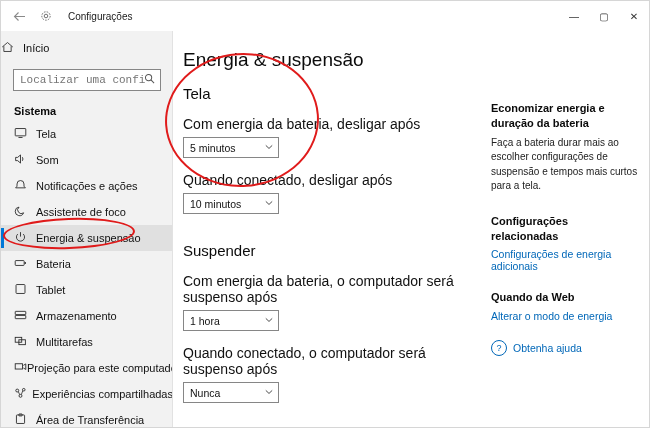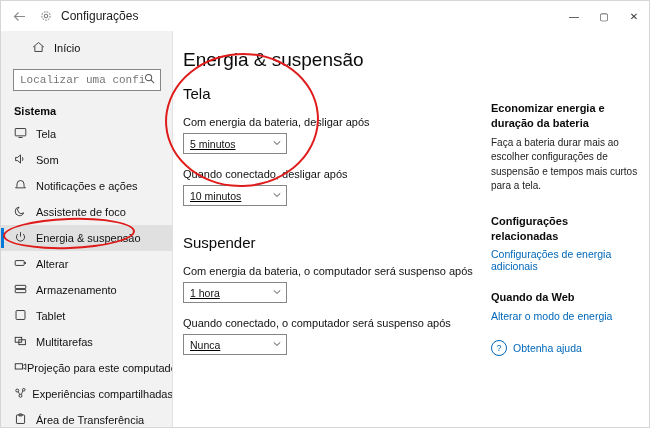--- a/index.html
+++ b/index.html
@@ -45,23 +45,23 @@
   .titlebar .app-icon {
     width: 18px;
     height: 30px;
     display: flex;
     align-items: center;
     justify-content: center;
     color: #555;
     font-size: 11px;
   }
   .titlebar .title {
-    font-size: 12px;
+    font-size: 10px;
     color: #1a1a1a;
-    margin-left: 6px;
+    margin-left: 13px;
   }
   .winbtns {
     position: absolute;
     right: 0;
     top: 0;
     display: flex;
     height: 30px;
   }
   .winbtn {
     width: 30px;
@@ -82,21 +82,21 @@
     width: 172px;
     background: #f2f2f2;
     height: 100%;
     position: relative;
     overflow: hidden;
   }
   .home-row {
     display: flex;
     align-items: center;
     height: 30px;
-    padding-left: 31px;
+    padding-left: 0;
     margin-top: 2px;
   }
   .home-row .ico { width: 22px; color:#333; font-size: 12px; }
   .home-row .lbl { font-size: 11px; color: #0d0d0d; }
 
   .searchwrap {
     padding: 6px 12px 6px 12px;
   }
   .searchbox {
     width: 100%;
@@ -209,36 +209,35 @@
     box-sizing: border-box;
     margin-top: 16px;
   }
   .grouphead {
     font-size: 15px;
     color: #0b0b0b;
     margin: 0 0 9px 0;
     font-weight: normal;
   }
   .fieldlabel {
-    font-size: 11px;
+    font-size: 14px;
     color: #111;
     margin-bottom: 5px;
     margin-top: 14px;
   }
   .select {
-    width: 104px;
+    width: 96px;
     height: 21px;
     border: 1px solid #868686;
     background: #ffffff;
     box-sizing: border-box;
     display: flex;
     align-items: center;
     position: relative;
     margin-bottom: 14px;
-    text-decoration: underline;
   }
   .select .val {
     font-size: 10.5px;
     color: #111;
     padding-left: 6px;
   }
   .select .chev {
     position: absolute;
     right: 5px;
     font-size: 7px;
@@ -404,38 +403,38 @@
           </span>
           <span class="lbl">Energia &amp; suspensão</span>
         </li>
         <li class="navitem">
           <span class="ico">
             <svg width="13" height="12" viewBox="0 0 16 14" aria-hidden="true">
               <rect x="1.5" y="4" width="11" height="6" rx="0.8" fill="none" stroke="#2b2b2b" stroke-width="1.1"></rect>
               <rect x="13" y="5.8" width="1.6" height="2.4" fill="#2b2b2b"></rect>
             </svg>
           </span>
-          <span class="lbl">Alterar</span>
+          <span class="lbl">Bateria</span>
+        </li>
+        <li class="navitem">
+          <span class="ico">
+            <svg width="13" height="12" viewBox="0 0 16 14" aria-hidden="true">
+              <rect x="2.5" y="1.5" width="11" height="11" rx="1" fill="none" stroke="#2b2b2b" stroke-width="1.1"></rect>
+            </svg>
+          </span>
+          <span class="lbl">Tablet</span>
         </li>
         <li class="navitem">
           <span class="ico">
             <svg width="13" height="12" viewBox="0 0 16 14" aria-hidden="true">
               <rect x="1.5" y="2.5" width="13" height="4" rx="0.6" fill="none" stroke="#2b2b2b" stroke-width="1.1"></rect>
               <rect x="1.5" y="7.5" width="13" height="4" rx="0.6" fill="none" stroke="#2b2b2b" stroke-width="1.1"></rect>
             </svg>
           </span>
           <span class="lbl">Armazenamento</span>
-        </li>
-        <li class="navitem">
-          <span class="ico">
-            <svg width="13" height="12" viewBox="0 0 16 14" aria-hidden="true">
-              <rect x="2.5" y="1.5" width="11" height="11" rx="1" fill="none" stroke="#2b2b2b" stroke-width="1.1"></rect>
-            </svg>
-          </span>
-          <span class="lbl">Tablet</span>
         </li>
         <li class="navitem">
           <span class="ico">
             <svg width="13" height="12" viewBox="0 0 16 14" aria-hidden="true">
               <rect x="1.5" y="2.5" width="8" height="6" fill="none" stroke="#2b2b2b" stroke-width="1.1"></rect>
               <rect x="6" y="5.5" width="8" height="6" fill="none" stroke="#2b2b2b" stroke-width="1.1"></rect>
             </svg>
           </span>
           <span class="lbl">Multitarefas</span>
         </li>

